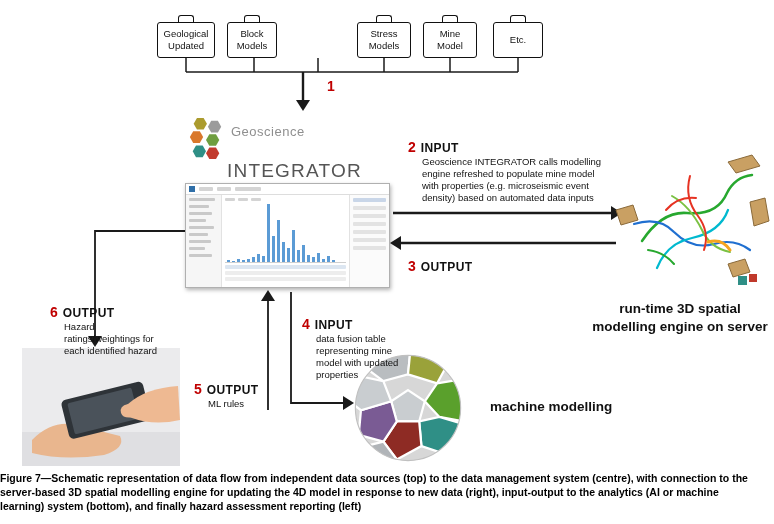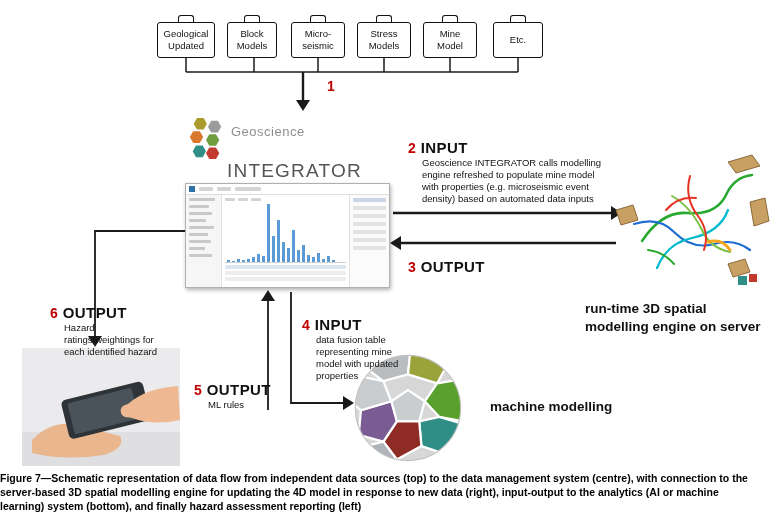--- a/index.html
+++ b/index.html
@@ -15,21 +15,21 @@
                 width:16px; height:9px; border:1.6px solid #111; border-bottom:none;
                 border-radius:3px 3px 0 0; background:#fff; }
   .src-body { position:relative; border:1.6px solid #111; border-radius:3px; background:#fff;
               height:36px; display:flex; flex-direction:column; align-items:center; justify-content:center;
               font-size:9.5px; font-weight:500; line-height:1.25; text-align:center; }
 
   
   .step { position:absolute; z-index:3; }
   .step-head { display:flex; align-items:baseline; gap:5px; }
   .step-num { color:#c00000; font-weight:700; font-size:14px; }
-  .step-type { font-weight:700; font-size:15px; letter-spacing:.4px; }
+  .step-type { font-weight:700; font-size:12px; letter-spacing:.4px; }
   .step-text { font-size:9.5px; line-height:1.28; padding-left:14px; margin-top:1px; }
 
   
   .logo { position:absolute; left:185px; top:112px; width:175px; height:64px; z-index:2; }
   .logo-hexes { position:absolute; left:2px; top:2px; }
   .logo-top { position:absolute; left:46px; top:12px; font-size:13px; color:#8f8f8f; letter-spacing:.5px; }
   .logo-bottom { position:absolute; left:42px; top:28px; font-size:19px; color:#555; letter-spacing:1.2px;margin-top:20px; }
 
   
   .app-window { position:absolute; left:185px; top:183px; width:205px; height:105px; background:#fff;
@@ -49,21 +49,21 @@
   .chart-area .bar { width:3px; background:#5b9bd5; }
   .win-table { height:22px; padding-top:2px; }
   .wt-row { height:4px; margin-bottom:2px; border-radius:1px; }
   .wt-row.hdr { background:#dce6f1; }
   .wt-row.plain { background:#ededed; }
   .win-right { width:40px; border-left:1px solid #e2e2e2; background:#fbfbfb; padding:3px 3px; }
   .wr-row { height:4px; background:#e3e3e3; border-radius:1px; margin-bottom:4px; }
   .wr-row.first { background:#c9d6e8; }
 
   
-  .big-label { position:absolute; font-weight:700; font-size:13.5px; text-align:left; line-height:1.3; z-index:2; }
+  .big-label { position:absolute; font-weight:700; font-size:13.5px; text-align:center; line-height:1.3; z-index:2; }
 
   
   .art { position:absolute; z-index:2; }
 
   .caption { position:absolute; left:0; top:472px; width:762px; font-size:10.5px; font-weight:700;
              color:#000; line-height:1.33; z-index:2; }
 </style>
 </head>
 <body>
 
@@ -104,27 +104,20 @@
     <div class="src-body">
         <span>Geological</span>
         <span>Updated</span>
       </div>
   </div>
   <div class="src-box" style="left:227px;width:50px">
     <div class="src-handle"></div>
     <div class="src-body">
         <span>Block</span>
         <span>Models</span>
-      </div>
-  </div>
-  <div class="src-box" style="left:291px;width:54px">
-    <div class="src-handle"></div>
-    <div class="src-body">
-        <span>Micro-</span>
-        <span>seismic</span>
       </div>
   </div>
   <div class="src-box" style="left:357px;width:54px">
     <div class="src-handle"></div>
     <div class="src-body">
         <span>Stress</span>
         <span>Models</span>
       </div>
   </div>
   <div class="src-box" style="left:423px;width:54px">

